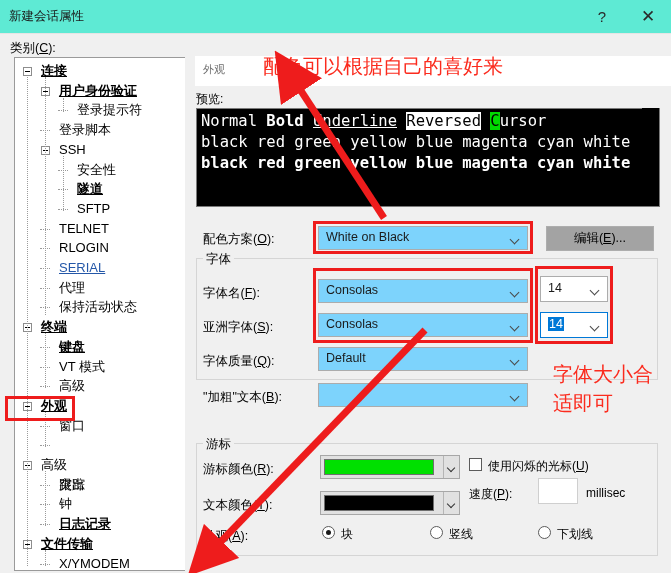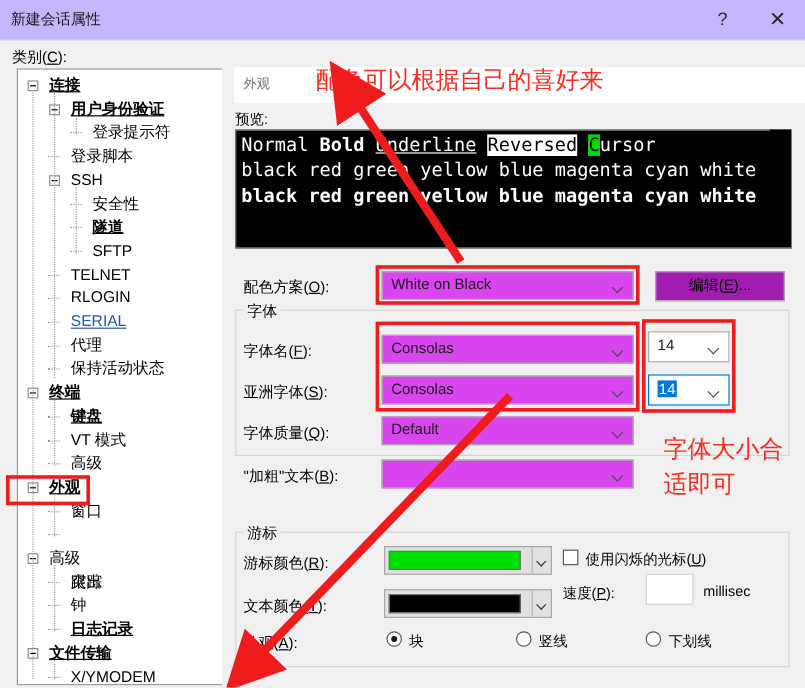--- a/index.html
+++ b/index.html
@@ -6,21 +6,21 @@
   body{
     width:671px;height:573px;overflow:hidden;
     background:#f0f0f0;
     font-family:"Liberation Sans","DejaVu Sans",sans-serif;
     font-size:12.5px;color:#000;
     position:relative;
   }
   
   #titlebar{
     position:absolute;left:0;top:0;width:671px;height:33px;
-    background:#c4b5fd;border-bottom:1px solid #e5e5e5;
+    background:#5eead4;border-bottom:1px solid #e5e5e5;
   }
   #title-text{
     position:absolute;left:9px;top:8px;font-size:12.5px;color:#1a1a1a;
     white-space:nowrap;
   }
   .tb-btn{
     position:absolute;top:0;width:46px;height:32px;
     display:flex;align-items:center;justify-content:center;
     font-size:15px;color:#2a2a2a;cursor:default;
   }
@@ -82,41 +82,41 @@
   #tl2{top:24px;}
   #tl3{top:45px;font-weight:bold;}
   .t-bold{font-weight:bold;}
   .t-ul{text-decoration:underline;}
   .t-rev{background:#fff;color:#000;}
   .t-cur{background:#00d900;color:#000;}
 
   
   .row-label{position:absolute;font-size:12.5px;white-space:nowrap;}
   .combo{
-    position:absolute;height:24px;background:#d946ef;border:1px solid #acacac;
+    position:absolute;height:24px;background:#7dd3fc;border:1px solid #acacac;
     box-sizing:border-box;
   }
   .combo .val{
     position:absolute;left:7px;top:3px;font-size:12.5px;color:#1b1b1b;white-space:nowrap;
   }
   .combo .arrow{
     position:absolute;right:8px;top:8px;width:8px;height:8px;
   }
   .combo .arrow:before{
     content:"";position:absolute;left:0;top:1px;width:6px;height:6px;
     border-left:1.3px solid #4a4a4a;border-bottom:1.3px solid #4a4a4a;
     transform:rotate(-45deg);
   }
   .combo.white{background:#fff;border:1px solid #acacac;}
   .combo.focused{background:#fff;border:1px solid #0078d7;}
   .combo .val.sel{background:#0078d7;color:#fff;padding:0 1px;}
 
   #edit-btn{
     position:absolute;left:546px;top:226px;width:108px;height:25px;
-    background:#a21caf;border:1px solid #adadad;box-sizing:border-box;
+    background:#a3a3a3;border:1px solid #adadad;box-sizing:border-box;
     display:flex;align-items:center;justify-content:center;font-size:12.5px;
   }
 
   
   .groupbox{
     position:absolute;border:1px solid #d5d5d5;box-sizing:border-box;
   }
   .group-title{
     position:absolute;background:#f0f0f0;padding:0 3px;font-size:12.5px;
   }

